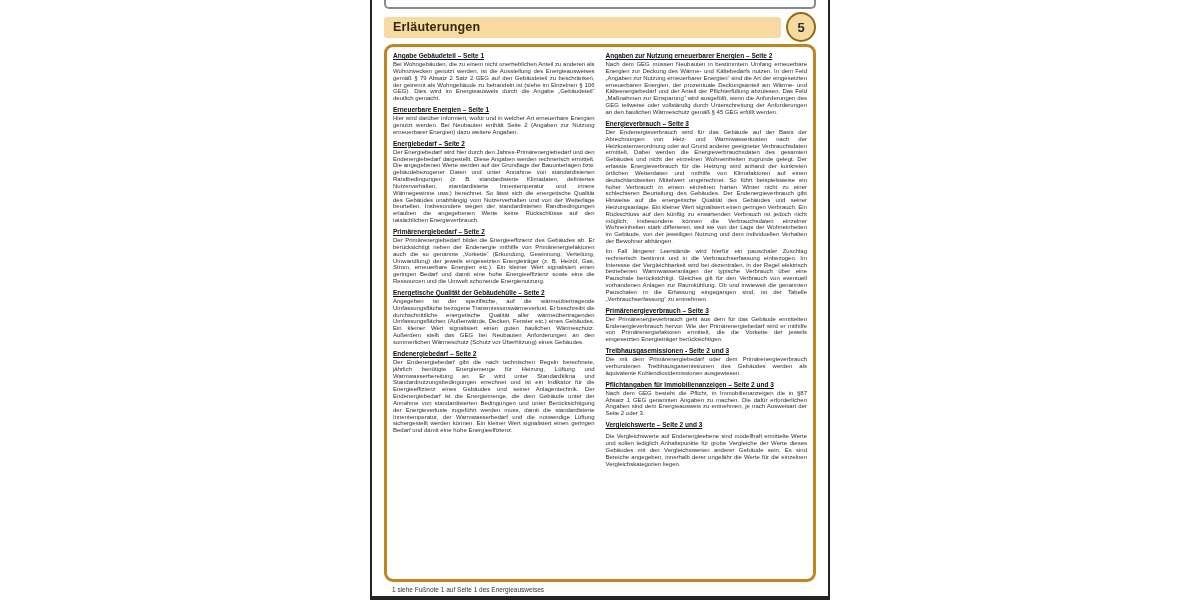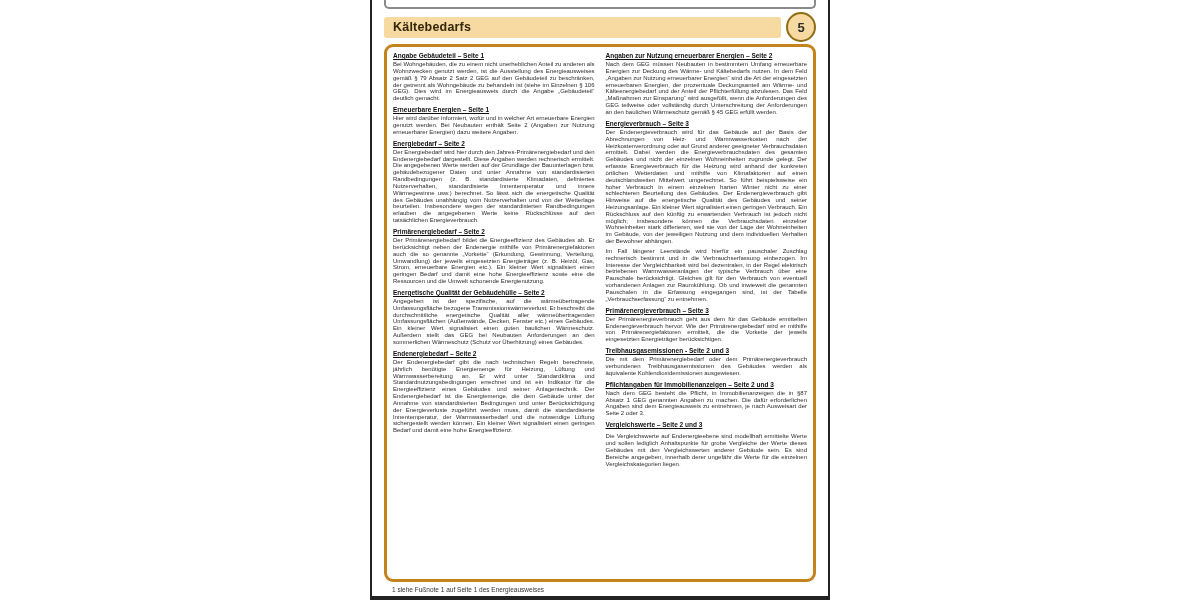--- a/index.html
+++ b/index.html
@@ -62,21 +62,21 @@
 </style>
 </head>
 <body>
 
 <div class="canvas">
   <div class="page">
 
     <div class="remnant"></div>
 
     <div class="header-row">
-      <div class="header-bar">Kältebedarfs</div>
+      <div class="header-bar">Erläuterungen</div>
       <div class="badge">5</div>
     </div>
 
     <div class="content-box">
       <div class="col">
           <div class="section">
             <div class="sec-heading">Angabe Gebäudeteil – Seite 1</div>
             <p class="sec-body">Bei Wohngebäuden, die zu einem nicht unerheblichen Anteil zu anderen als Wohnzwecken genutzt werden, ist die Ausstellung des Energieausweises gemäß § 79 Absatz 2 Satz 2 GEG auf den Gebäudeteil zu beschränken, der getrennt als Wohngebäude zu behandeln ist (siehe im Einzelnen § 106 GEG). Dies wird im Energieausweis durch die Angabe „Gebäudeteil“ deutlich gemacht.</p>
           </div>
           <div class="section">

